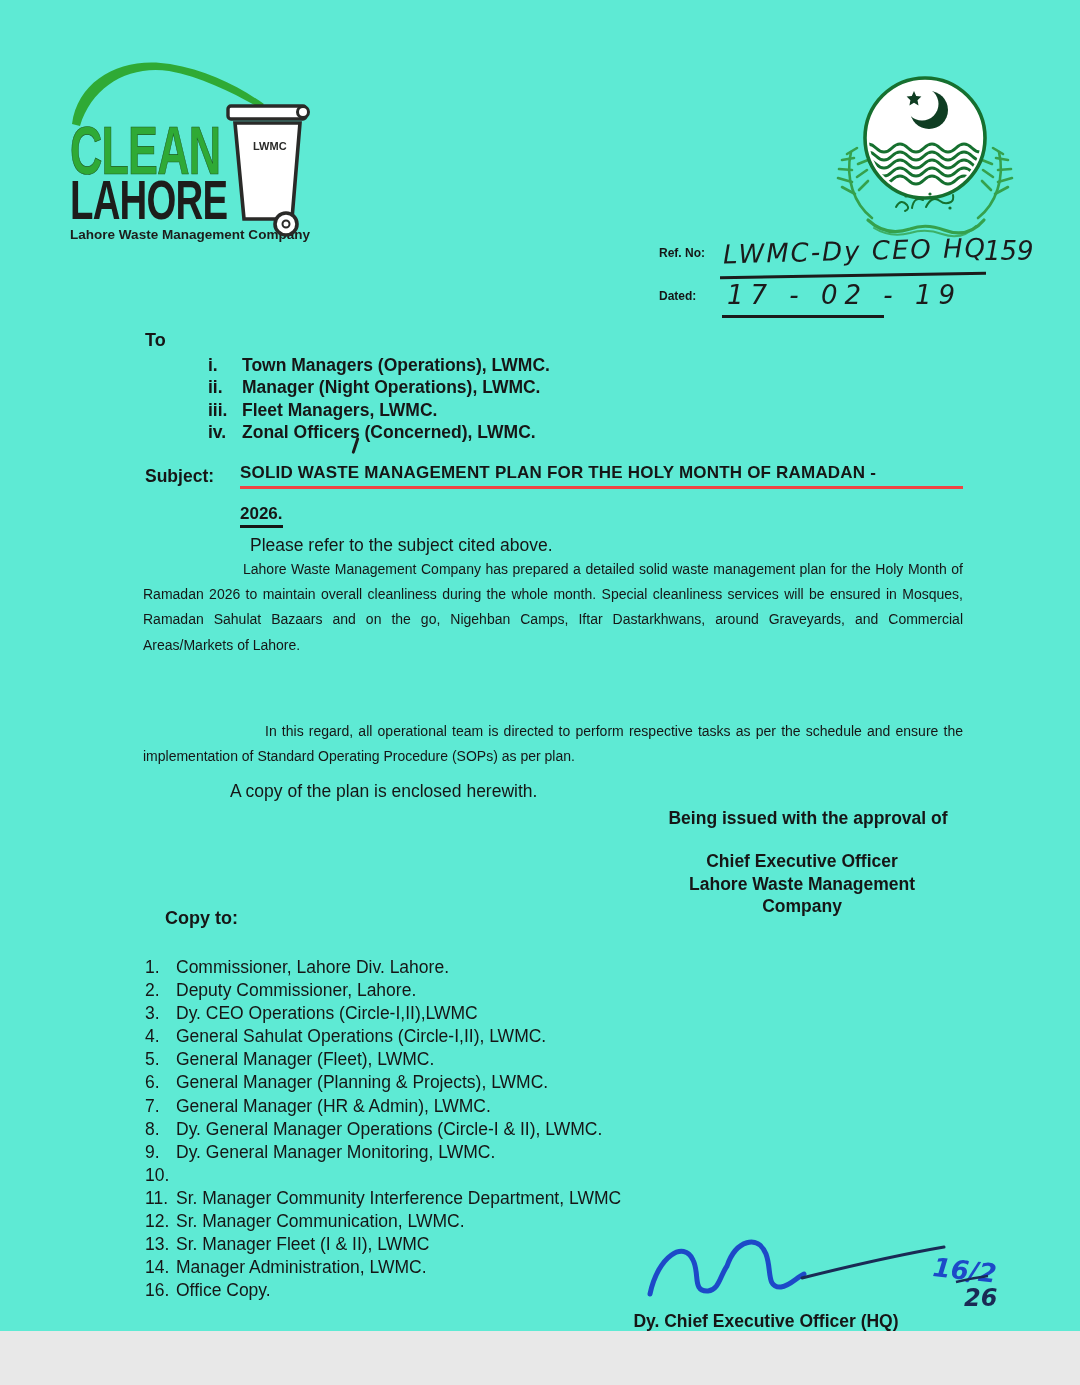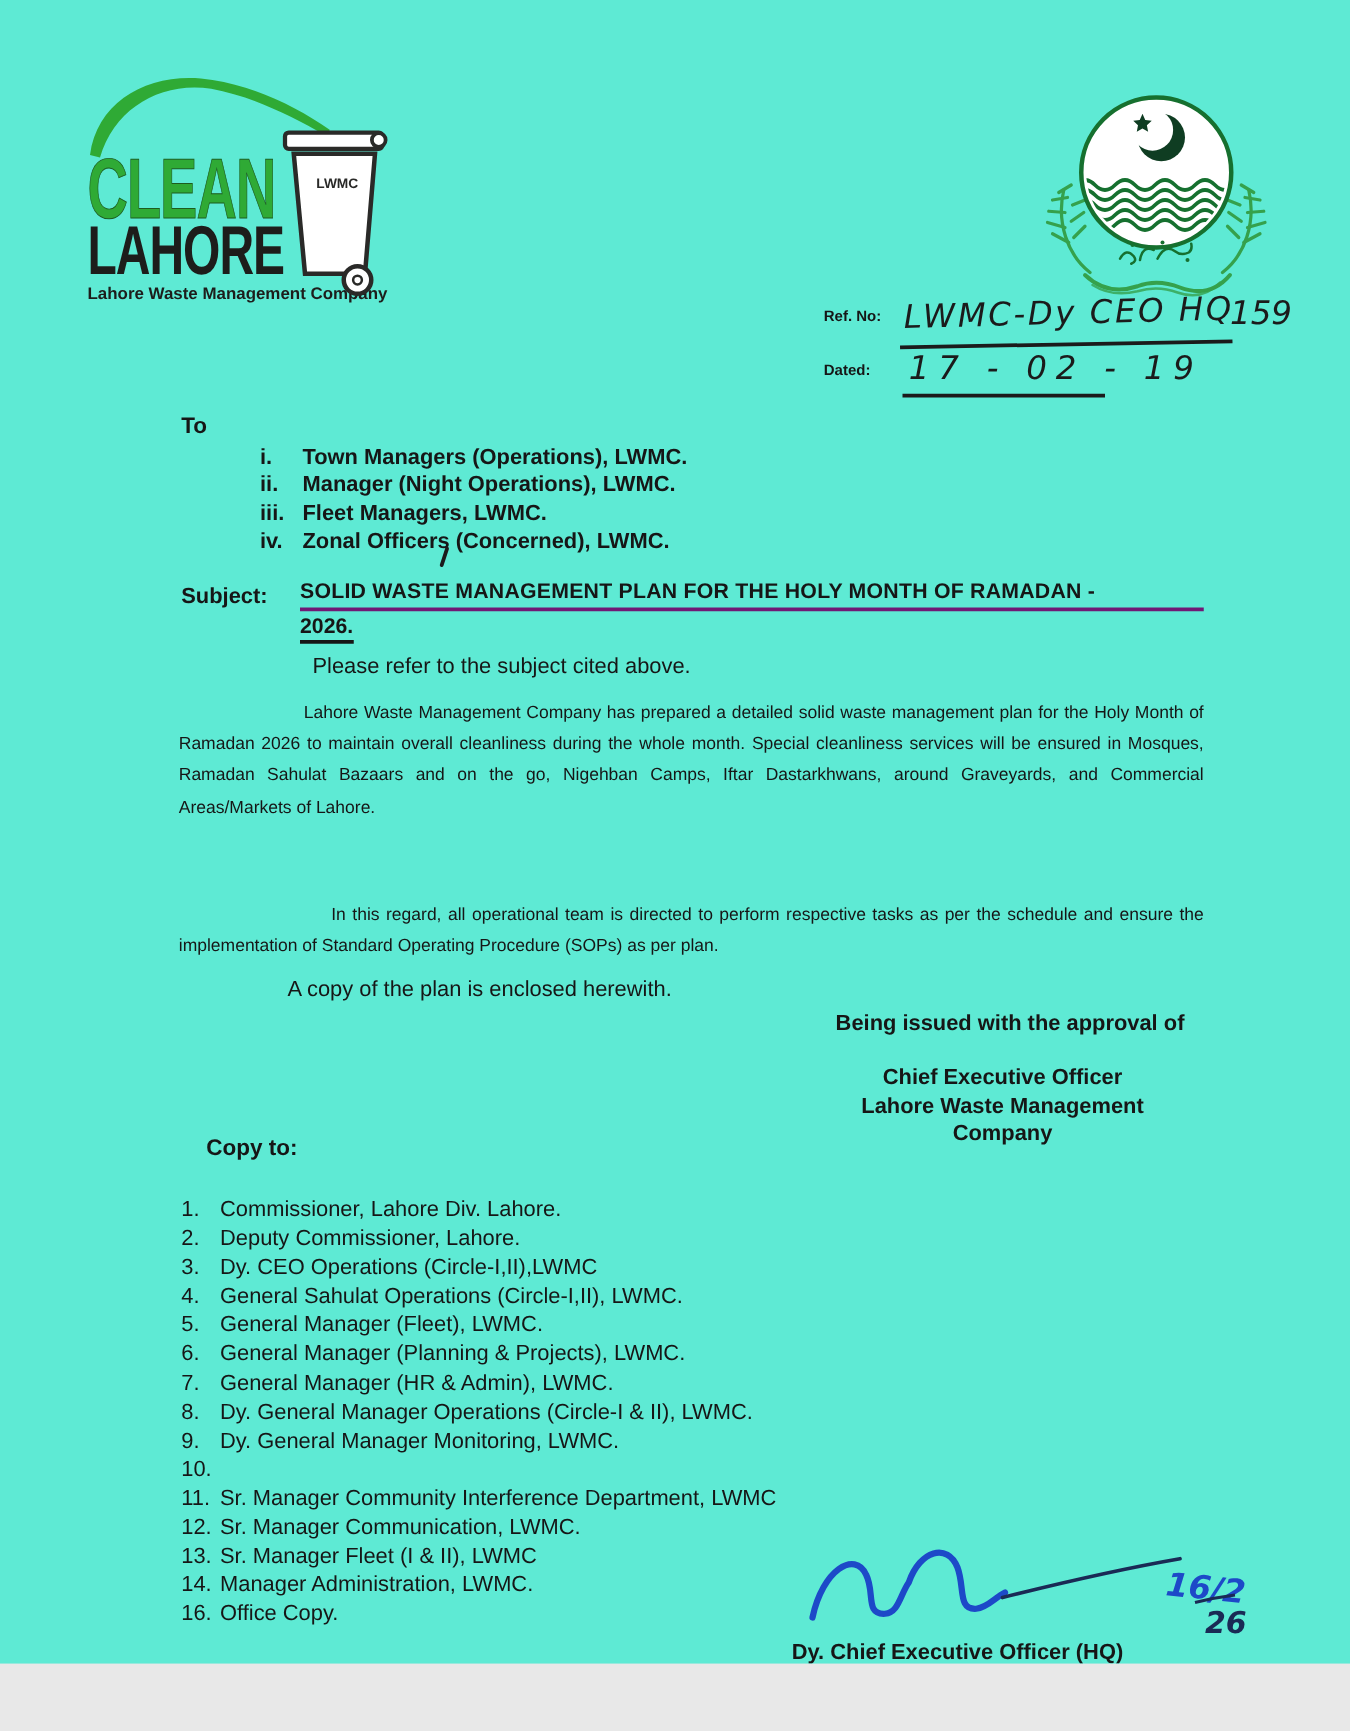--- a/index.html
+++ b/index.html
@@ -35,23 +35,23 @@
   
   .to-label{position:absolute;left:145px;top:330px;font-size:18px;font-weight:bold;}
   .to-list{position:absolute;left:208px;top:354px;}
   .to-row{display:flex;font-size:17.5px;font-weight:bold;line-height:22.4px;}
   .to-roman{width:34px;flex:0 0 34px;}
 
   
   .subject-label{position:absolute;left:145px;top:466px;font-size:17.5px;font-weight:bold;}
   .subject-body{position:absolute;left:240px;top:463px;width:723px;}
   .subject-line1{display:block;font-size:17px;font-weight:bold;letter-spacing:.2px;
-    border-bottom:3px solid #701a75;padding-bottom:3px;}
+    border-bottom:3px solid #ef4444;padding-bottom:3px;}
   .subject-line2{display:inline-block;font-size:17px;font-weight:bold;
-    border-bottom:3px solid #161616;margin-top:2px;padding-bottom:1px;}
+    border-bottom:3px solid #161616;margin-top:15px;padding-bottom:1px;}
   .subject-note{margin-top:7px;margin-left:10px;font-size:17.5px;}
   .tick-mark{position:absolute;left:354px;top:437px;width:3px;height:17px;background:#1b1b1b;transform:rotate(18deg);border-radius:2px;}
 
   
   .para{position:absolute;left:143px;width:820px;font-size:14px;line-height:25.2px;text-align:justify;margin:0;}
   .para1{top:557px;text-indent:100px;}
   .para2{top:689px;text-indent:122px;margin-top:30px;}
   .enclosure{position:absolute;left:230px;top:781px;font-size:17.5px;}
 
   

